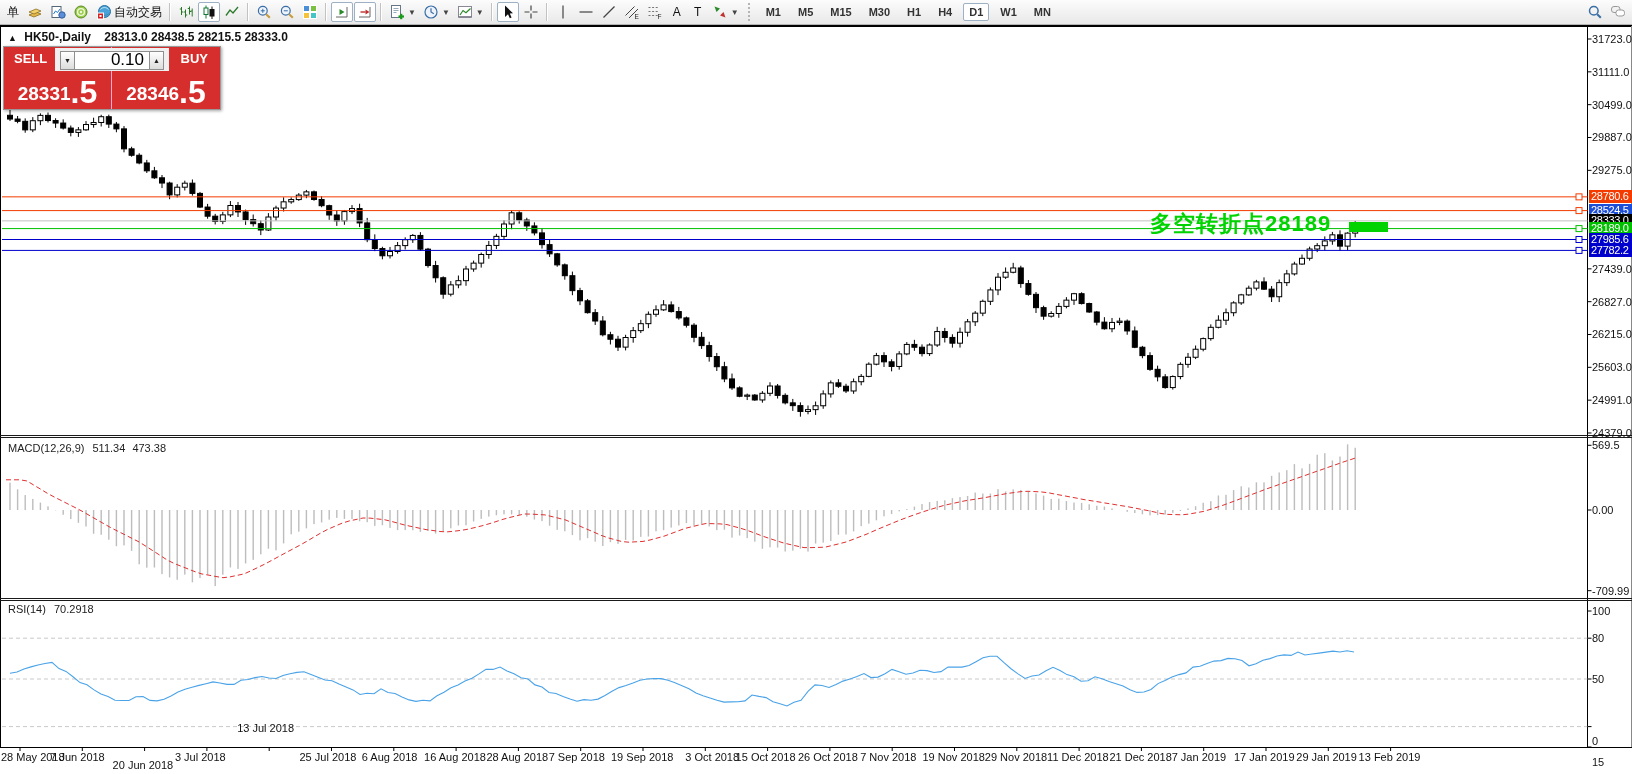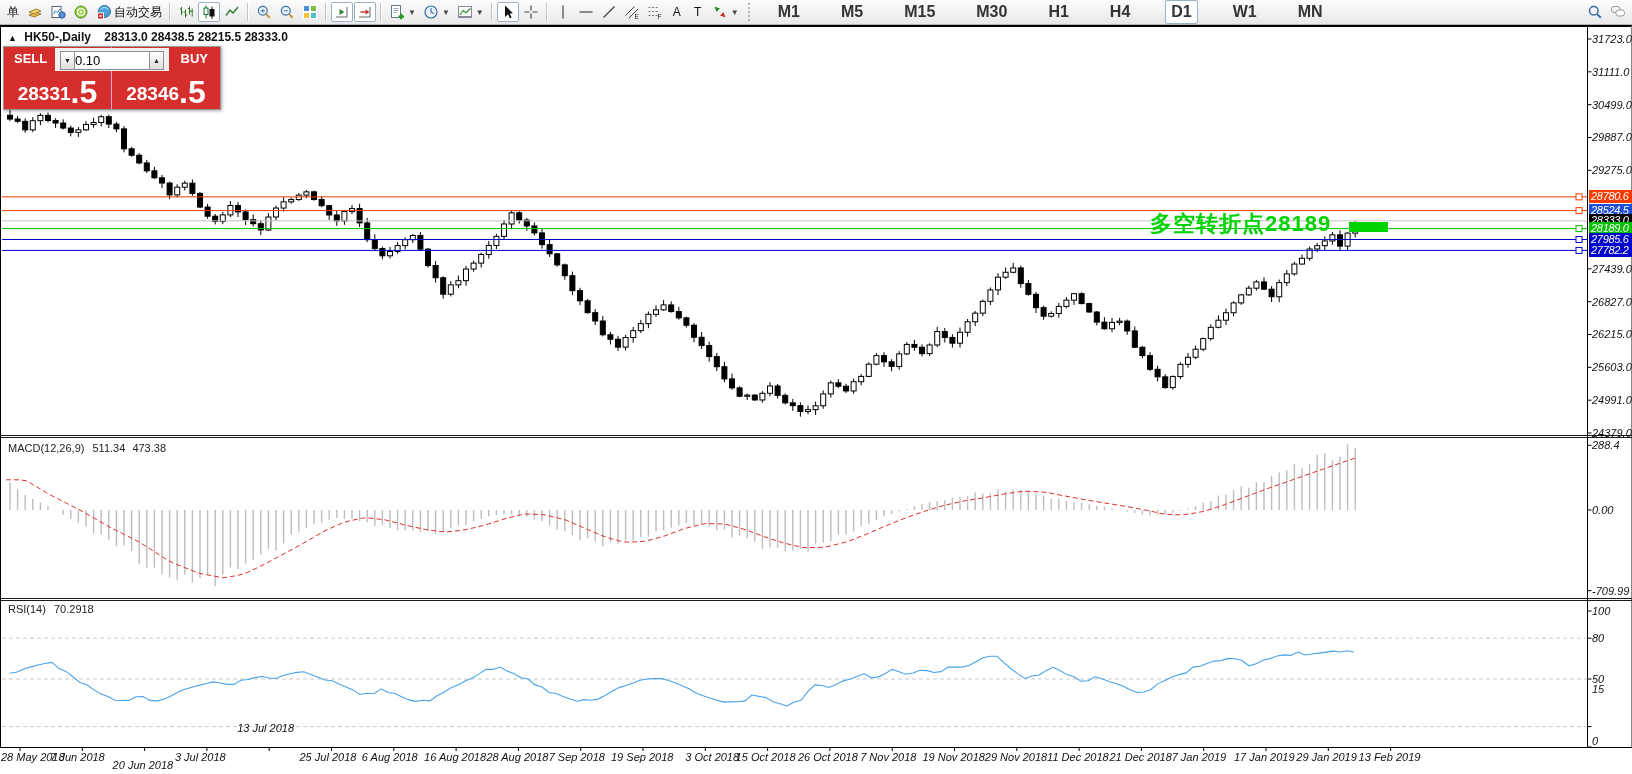--- a/index.html
+++ b/index.html
@@ -11,27 +11,27 @@
     background:linear-gradient(#fcfcfc,#e8e8e8);border-bottom:1px solid #b3b3b3;
     display:flex;align-items:center;padding:0 3px;gap:1px;z-index:50;}
   .tbtn{height:20px;min-width:20px;display:flex;align-items:center;justify-content:center;
     border:1px solid transparent;border-radius:2px;padding:0 2px;gap:2px;box-sizing:border-box;}
   .tbtn.active{background:#fff;border-color:#9db0c4;}
   .tbtn svg{width:16px;height:16px;display:block;}
   .tlabel{font-size:12px;color:#111;white-space:nowrap;}
   .sep{width:1px;height:18px;background:#c2c2c2;border-right:1px solid #fff;margin:0 3px;flex:none;}
   .grip{width:2px;height:18px;border-left:2px dotted #b5b5b5;margin:0 5px;flex:none;}
   .dd{font-size:8px;color:#444;margin-left:1px;}
-  .tf{font-size:16px;font-weight:bold;color:#333;padding:2px 5px;border:1px solid transparent;border-radius:2px;margin:0 14px;}
+  .tf{font-size:11px;font-weight:bold;color:#333;padding:2px 5px;border:1px solid transparent;border-radius:2px;margin:0 2px;}
   .tf.active{background:#fff;border-color:#9db0c4;}
   .spacer{flex:1;}
 
   
   #chartsvg{position:absolute;left:0;top:0;z-index:1;}
-  #labels{position:absolute;left:0;top:0;width:1632px;height:644px;z-index:5;pointer-events:none;font-style:italic;}
+  #labels{position:absolute;left:0;top:0;width:1632px;height:644px;z-index:5;pointer-events:none;}
   .ytick{position:absolute;left:1592px;font-size:11px;color:#111;white-space:nowrap;}
   .plabel{position:absolute;left:1589px;width:41px;height:13px;color:#fff;font-size:11px;line-height:13px;
     padding-left:2px;white-space:nowrap;letter-spacing:-0.3px;}
   .datelabel{position:absolute;top:751px;font-size:11px;color:#111;white-space:nowrap;}
   .ind-label{position:absolute;font-size:11px;color:#222;white-space:nowrap;}
 
   #title{position:absolute;left:8px;top:30px;font-size:12px;font-weight:bold;color:#111;z-index:6;}
   #title .tri{font-size:9px;margin-right:4px;}
   #title .ohlc{margin-left:10px;}
 
@@ -45,21 +45,21 @@
   #selllab{left:10px;}
   #buylab{right:12px;}
   .price{position:absolute;bottom:2px;width:100%;display:flex;align-items:flex-end;justify-content:center;color:#fff;}
   .price .main{font-size:19px;font-weight:bold;line-height:26px;}
   .price .frac{font-size:32px;font-weight:bold;line-height:30px;}
   #spinner{position:absolute;left:51px;top:1px;width:114px;height:22px;background:#f0f0f0;
     display:flex;align-items:center;justify-content:center;gap:0;padding-top:1px;}
   .spin{width:15px;height:19px;background:linear-gradient(#fff,#dcdcdc);border:1px solid #8f8f8f;
     font-size:7px;color:#222;display:flex;align-items:center;justify-content:center;box-sizing:border-box;}
   #volfield{width:74px;height:19px;border:1px solid #8f8f8f;border-left:none;border-right:none;
-    background:#fff;font-size:13px;font-family:"Liberation Sans",sans-serif;
+    background:#fff;text-align:right;font-size:17px;font-family:"Liberation Sans",sans-serif;
     padding:0 5px 0 0;box-sizing:border-box;}
 
   
   #annotation{position:absolute;left:1150px;top:209px;font-size:22px;font-weight:bold;
     color:#00d300;z-index:8;letter-spacing:1px;}
   #hibox{position:absolute;left:1349px;top:222px;width:39px;height:10px;background:#00d300;z-index:8;}
 
   .axis-strip{position:absolute;z-index:30;background:transparent;}
 </style>
 </head>
@@ -894,27 +894,27 @@
       <div class="ytick" style="left: 1592px; top: 328.494px;">26215.0</div>
       <div class="ytick" style="left: 1592px; top: 361.326px;">25603.0</div>
       <div class="ytick" style="left: 1592px; top: 394.159px;">24991.0</div>
       <div class="ytick" style="left: 1592px; top: 426.991px;">24379.0</div>
       <div class="plabel" style="left: 1589px; top: 190.354px; background: rgb(244, 59, 0);">28780.6</div>
       <div class="plabel" style="left: 1589px; top: 204.093px; background: #1d4ed8;">28524.5</div>
       <div class="plabel" style="left: 1589px; top: 214.367px; background: rgb(0, 0, 0);">28333.0</div>
       <div class="plabel" style="left: 1589px; top: 222.092px; background: rgb(0, 192, 0);">28189.0</div>
       <div class="plabel" style="left: 1589px; top: 233.004px; background: rgb(0, 0, 205);">27985.6</div>
       <div class="plabel" style="left: 1589px; top: 243.916px; background: rgb(0, 0, 205);">27782.2</div>
-      <div class="ytick" style="left: 1592px; top: 439.284px;">288.4</div>
+      <div class="ytick" style="left: 1592px; top: 439.284px;">569.5</div>
       <div class="ytick" style="left: 1592px; top: 504px;">0.00</div>
       <div class="ytick" style="left: 1592px; top: 584.681px;">-709.99</div>
       <div class="ytick" style="left: 1592px; top: 605px;">100</div>
       <div class="ytick" style="left: 1592px; top: 632.2px;">80</div>
       <div class="ytick" style="left: 1592px; top: 673px;">50</div>
-      <div class="ytick" style="left: 1592px; top: 683px;">15</div>
+      <div class="ytick" style="left: 1592px; top: 756px;">15</div>
       <div class="ytick" style="left: 1592px; top: 735px;">0</div>
       <div class="datelabel" style="left: 1px; top: 751px;">28 May 2018</div>
       <div class="datelabel" style="left: 50.3px; top: 751px;">7 Jun 2018</div>
       <div class="datelabel" style="left: 112.6px; top: 751px; margin-top: 8px;">20 Jun 2018</div>
       <div class="datelabel" style="left: 174.9px; top: 751px;">3 Jul 2018</div>
       <div class="datelabel" style="left: 237.2px; top: 722px;">13 Jul 2018</div>
       <div class="datelabel" style="left: 299.5px; top: 751px;">25 Jul 2018</div>
       <div class="datelabel" style="left: 361.8px; top: 751px;">6 Aug 2018</div>
       <div class="datelabel" style="left: 424.1px; top: 751px;">16 Aug 2018</div>
       <div class="datelabel" style="left: 486.4px; top: 751px;">28 Aug 2018</div>

